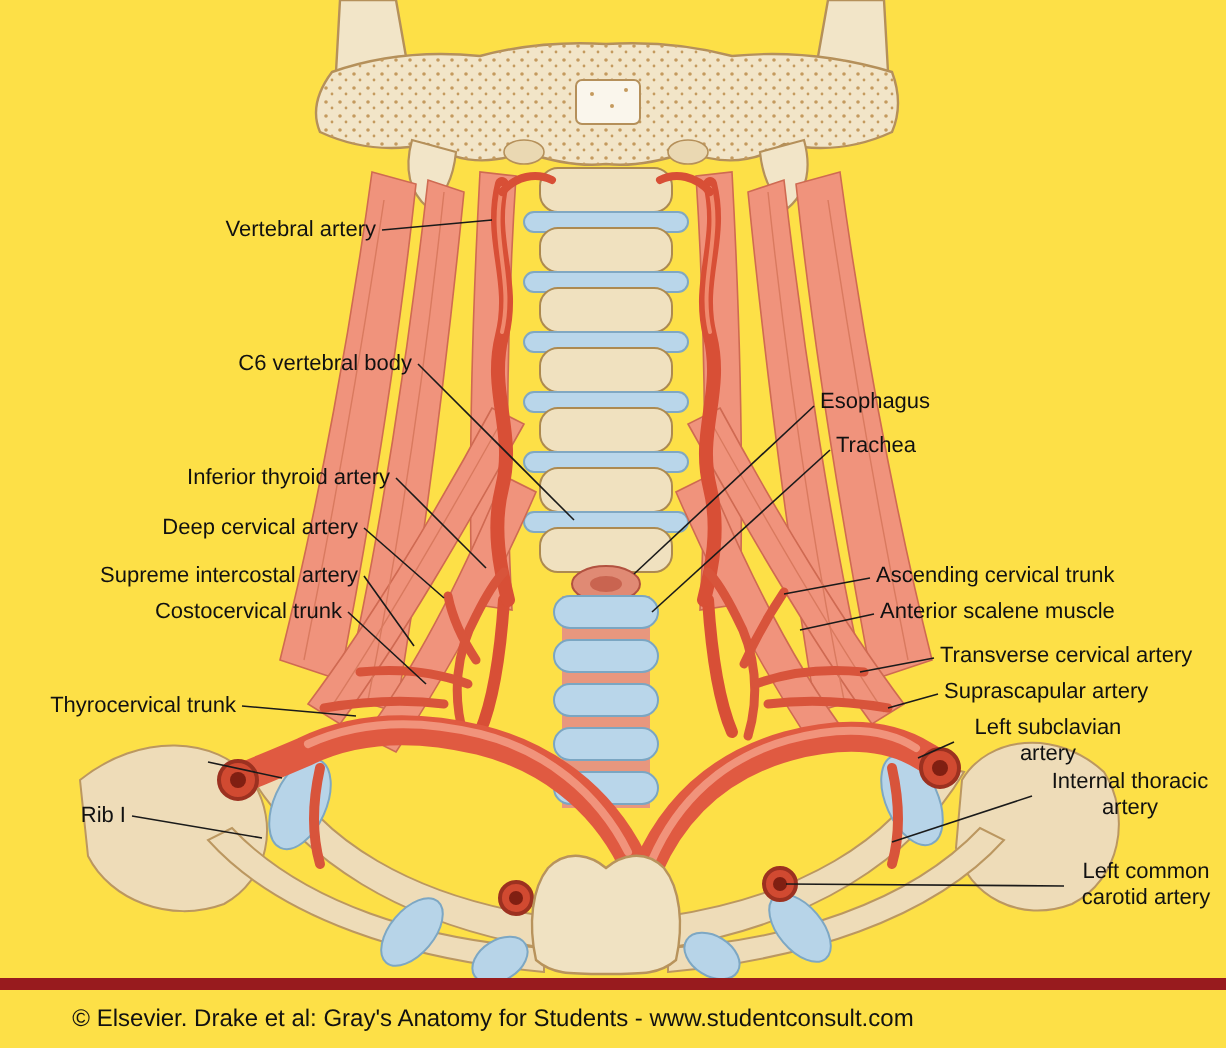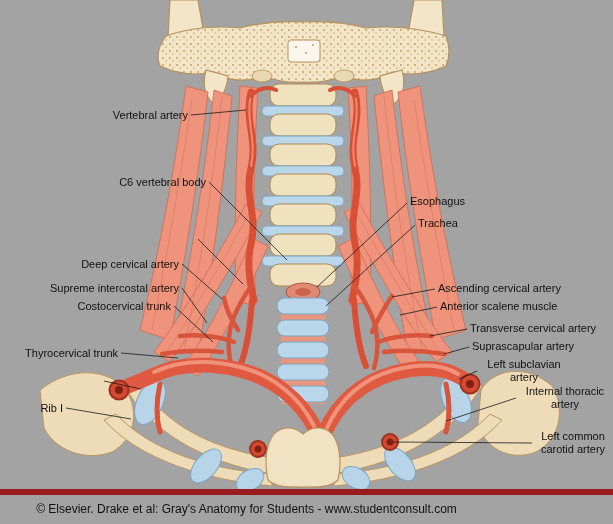--- a/index.html
+++ b/index.html
@@ -1,17 +1,17 @@
 <!DOCTYPE html>
 <html><head>
 <meta charset="utf-8">
 <style>
   html,body{margin:0;padding:0;background:#fff;}
   .stage{
-    position:relative;width:613px;height:524px;background:#a3a3a3;overflow:hidden;
+    position:relative;width:613px;height:524px;background:#fde047;overflow:hidden;
     font-family:"Liberation Sans",sans-serif;
   }
   svg.art{position:absolute;left:0;top:0;width:613px;height:524px;}
   .lbl{
     position:absolute;font-size:11px;line-height:1.18;color:#111;
     white-space:normal;
   }
   .lbl.r{text-align:right;}
   .lbl.l{text-align:center;}
   .redbar{position:absolute;left:0;top:489px;width:613px;height:6px;background:#981b1e;}
@@ -181,29 +181,30 @@
       <line x1="467" y1="329" x2="430" y2="336"></line>
       <line x1="469" y1="347" x2="444" y2="354"></line>
       <line x1="477" y1="371" x2="459" y2="379"></line>
       <line x1="516" y1="398" x2="446" y2="421"></line>
       <line x1="532" y1="443" x2="393" y2="442"></line>
     </g>
   </svg>
 
   <div class="lbl r" style="right:425px;top:109px">Vertebral artery</div>
   <div class="lbl r" style="right:407px;top:176px">C6 vertebral body</div>
+  <div class="lbl r" style="right:418px;top:233px">Inferior thyroid artery</div>
   <div class="lbl r" style="right:434px;top:258px">Deep cervical artery</div>
   <div class="lbl r" style="right:434px;top:282px">Supreme intercostal artery</div>
   <div class="lbl r" style="right:442px;top:300px">Costocervical trunk</div>
   <div class="lbl r" style="right:495px;top:347px">Thyrocervical trunk</div>
   <div class="lbl r" style="right:550px;top:402px">Rib I</div>
 
   <div class="lbl l" style="left:410px;top:195px">Esophagus</div>
   <div class="lbl l" style="left:418px;top:217px">Trachea</div>
-  <div class="lbl l" style="left:438px;top:282px">Ascending cervical artery</div>
+  <div class="lbl l" style="left:438px;top:282px">Ascending cervical trunk</div>
   <div class="lbl l" style="left:440px;top:300px">Anterior scalene muscle</div>
   <div class="lbl l" style="left:470px;top:322px">Transverse cervical artery</div>
   <div class="lbl l" style="left:472px;top:340px">Suprascapular artery</div>
   <div class="lbl l" style="left:480px;top:358px;width:88px">Left subclavian artery</div>
   <div class="lbl l" style="left:535px;top:430px;width:76px">Left common carotid artery</div>
   <div class="lbl l" style="left:519px;top:385px;width:92px">Internal thoracic artery</div>
 
   <div class="redbar"></div>
   <div class="caption">© Elsevier. Drake et al: Gray's Anatomy for Students - www.studentconsult.com</div>
 </div>

